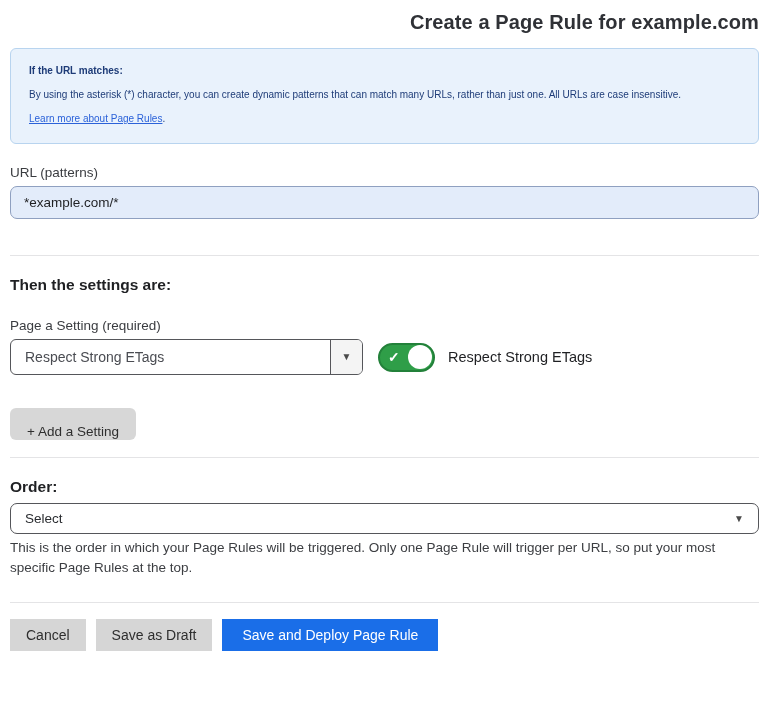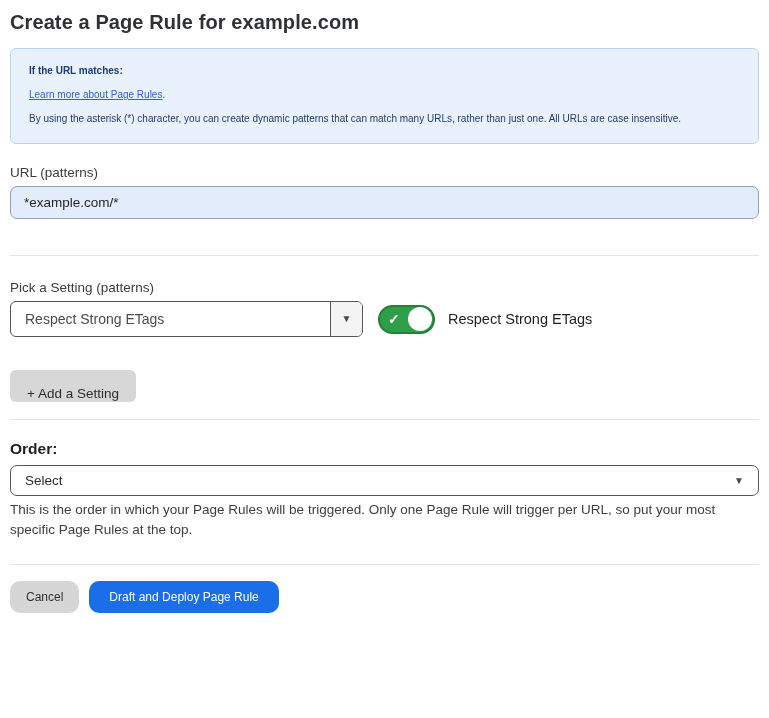--- a/index.html
+++ b/index.html
@@ -12,20 +12,21 @@
     overflow: hidden;
   }
   .container { padding: 0 10px; }
 
   .page-title {
     margin-top: 11px;
     font-size: 20px;
     font-weight: bold;
     color: #2f3136;
     letter-spacing: 0.1px;
+    text-align: right;
   }
 
   .info-box {
     margin-top: 14px;
     background: #e9f2fc;
     border: 1px solid #b8d4ef;
     border-radius: 6px;
     padding: 10px 18px 12px 18px;
     font-size: 10px;
     line-height: 24px;
@@ -192,23 +193,23 @@
   .divider-3 { margin-top: 24px; }
 
   .actions {
     margin-top: 16px;
     display: flex;
     gap: 10px;
   }
   .btn {
     height: 32px;
     border: none;
-    border-radius: 10px;
-    font-family: "Liberation Sans", sans-serif;
-    font-size: 12px;
+    border-radius: 0;
+    font-family: "Liberation Sans", sans-serif;
+    font-size: 14px;
     cursor: pointer;
     padding: 0 16px;
   }
   .btn-gray {
     background: #d6d6d6;
     color: #2f2f2f;
   }
   .btn-primary {
     background: #1a6ee8;
     color: #ffffff;
@@ -217,31 +218,32 @@
 </style>
 </head>
 <body>
 
 <div class="container">
 
   <h1 class="page-title">Create a Page Rule for example.com</h1>
 
   <div class="info-box">
     <div class="info-heading">If the URL matches:</div>
+    <div>By using the asterisk (*) character, you can create dynamic patterns that can match many URLs, rather than just one. All URLs are case insensitive.</div>
     <div><a class="info-link">Learn more about Page Rules</a><span>.</span></div>
-    <div>By using the asterisk (*) character, you can create dynamic patterns that can match many URLs, rather than just one. All URLs are case insensitive.</div>
   </div>
 
   <div class="field-label">URL (patterns)</div>
   <input class="url-input" type="text" value="*example.com/*" style="">
 
   <hr class="divider">
 
-
-  <div class="field-label picker-label">Pick a Setting (patterns)</div>
+  <h2 class="section-heading">Then the settings are:</h2>
+
+  <div class="field-label picker-label">Page a Setting (required)</div>
 
   <div class="setting-row">
     <div class="combo">
       <div class="combo-value">Respect Strong ETags</div>
       <div class="combo-arrow">
         <span class="caret">▼</span>
       </div>
     </div>
     <div class="toggle">
       <span class="toggle-check">✓</span>
@@ -261,16 +263,17 @@
     <span>Select</span>
     <span class="caret">▼</span>
   </div>
 
   <div class="help-text">This is the order in which your Page Rules will be triggered. Only one Page Rule will trigger per URL, so put your most specific Page Rules at the top.</div>
 
   <hr class="divider divider-3">
 
   <div class="actions">
     <button class="btn btn-gray">Cancel</button>
-    <button class="btn btn-primary">Draft and Deploy Page Rule</button>
+    <button class="btn btn-gray">Save as Draft</button>
+    <button class="btn btn-primary">Save and Deploy Page Rule</button>
   </div>
 
 </div>
 
 </body></html>

